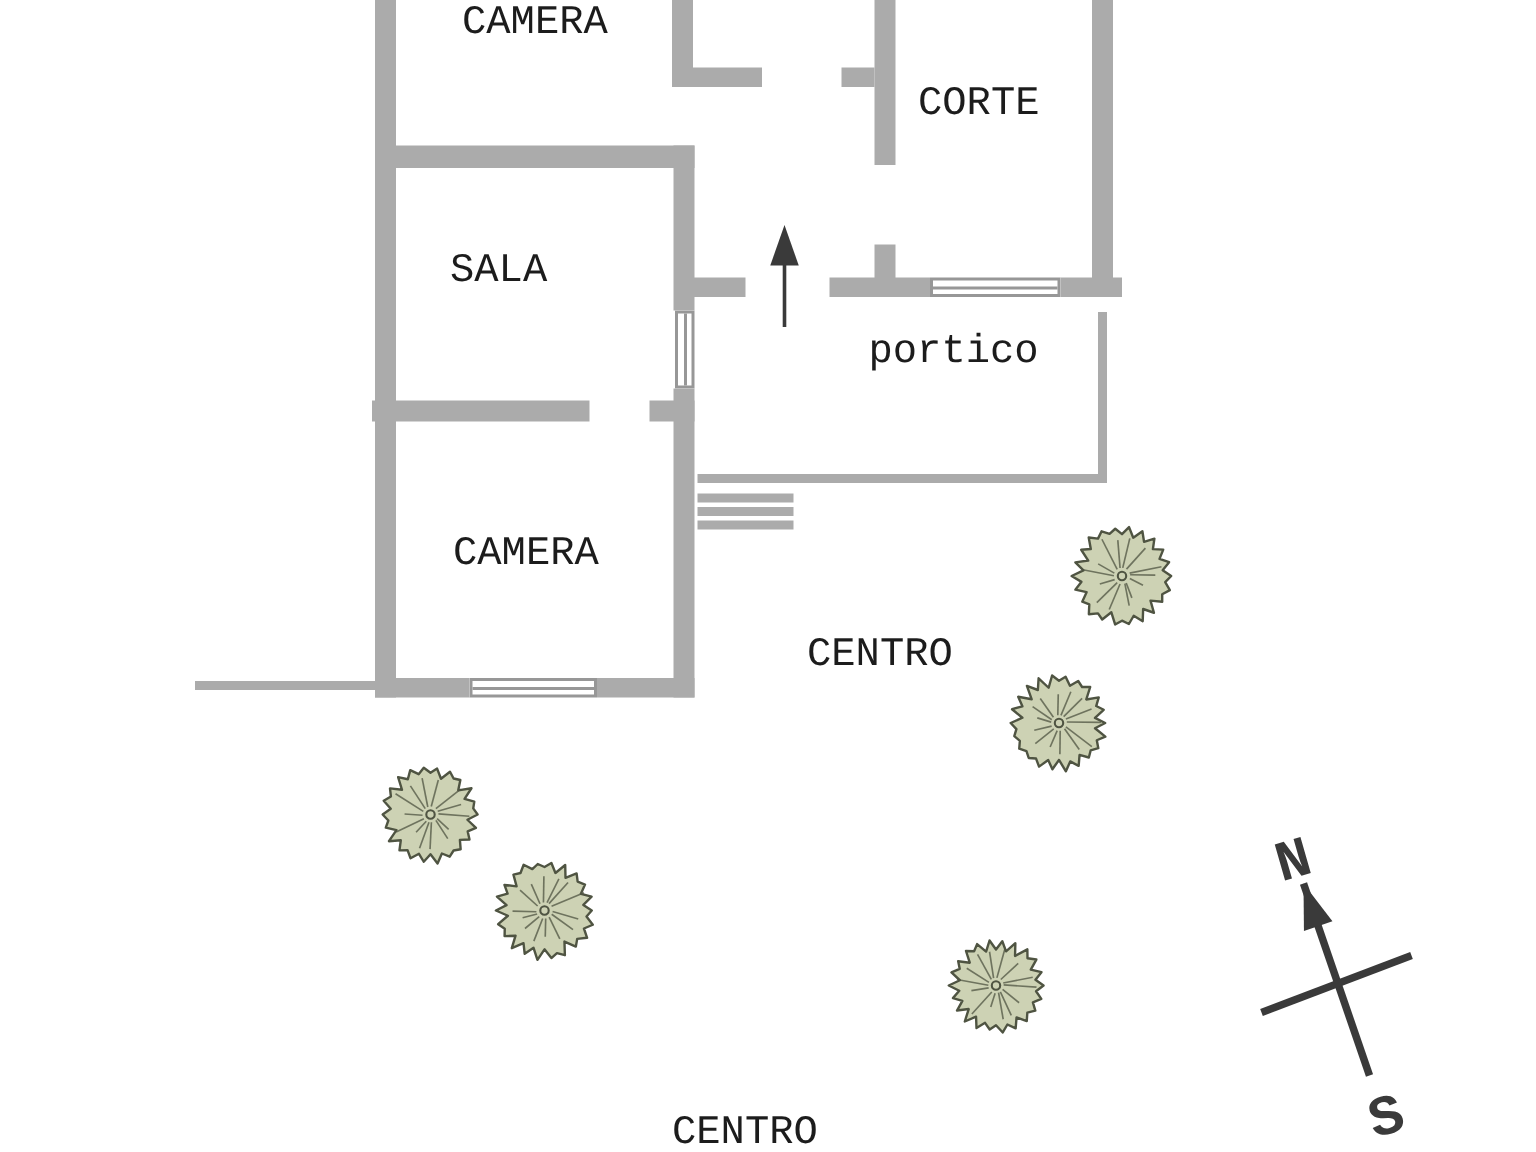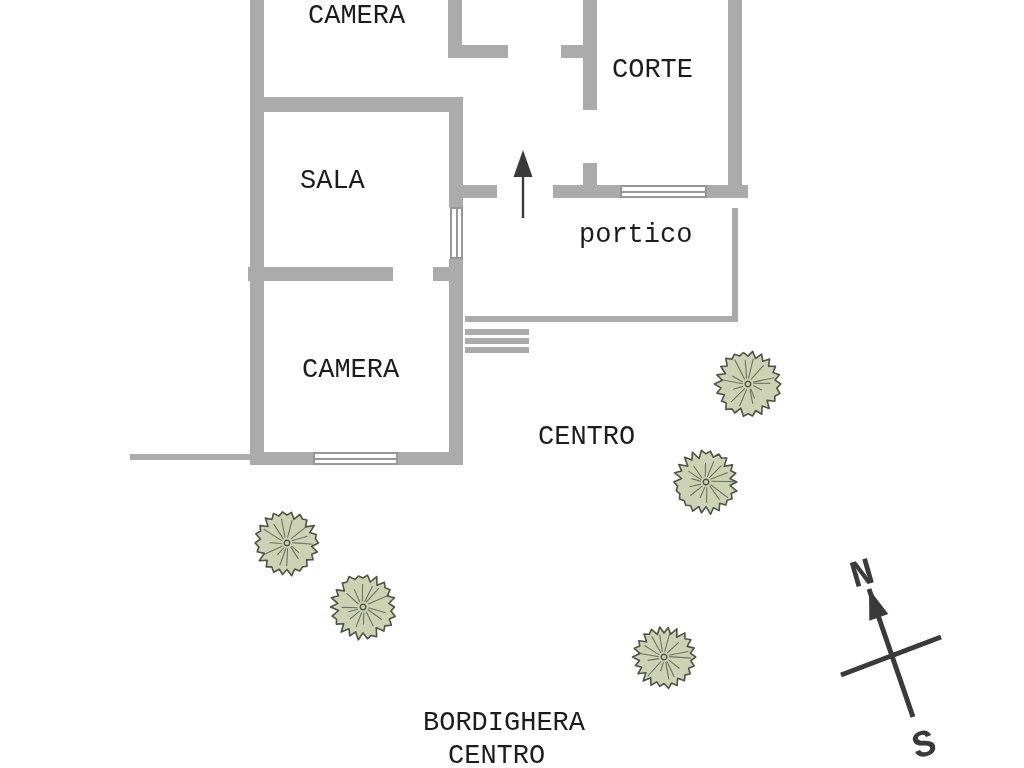--- a/index.html
+++ b/index.html
@@ -64,21 +64,20 @@
   <div class="thin-line" style="left:465px;top:329px;width:64px;height:6px"></div>
   <div class="thin-line" style="left:465px;top:338px;width:64px;height:6px"></div>
   <div class="thin-line" style="left:465px;top:347px;width:64px;height:6px"></div>
 
   <div class="room-label" style="left:308px;top:2px">CAMERA</div>
   <div class="room-label" style="left:612px;top:56px">CORTE</div>
   <div class="room-label" style="left:300px;top:167px">SALA</div>
   <div class="room-label" style="left:579px;top:221px">portico</div>
   <div class="room-label" style="left:302px;top:356px">CAMERA</div>
   <div class="room-label" style="left:538px;top:423px">CENTRO</div>
-  <div class="room-label" style="left:423px;top:709px">BORDIGHERA</div>
   <div class="room-label" style="left:448px;top:742px">CENTRO</div>
 
   <svg class="abs" style="left:503px;top:143px" width="40" height="80" viewBox="0 0 40 80">
     <polygon points="20,7 29.5,34 10.5,34" style="fill:var(--arrow)"></polygon>
     <rect x="18.8" y="32" width="2.4" height="43" style="fill:var(--arrow)"></rect>
   </svg>
 
   <svg class="abs" style="left:812px;top:528px" width="152" height="240" viewBox="0 0 152 240">
     <line x1="57" y1="61" x2="101" y2="189" style="stroke:var(--compass);stroke-width:5"></line>
     <line x1="29" y1="147" x2="129" y2="109" style="stroke:var(--compass);stroke-width:5"></line>

